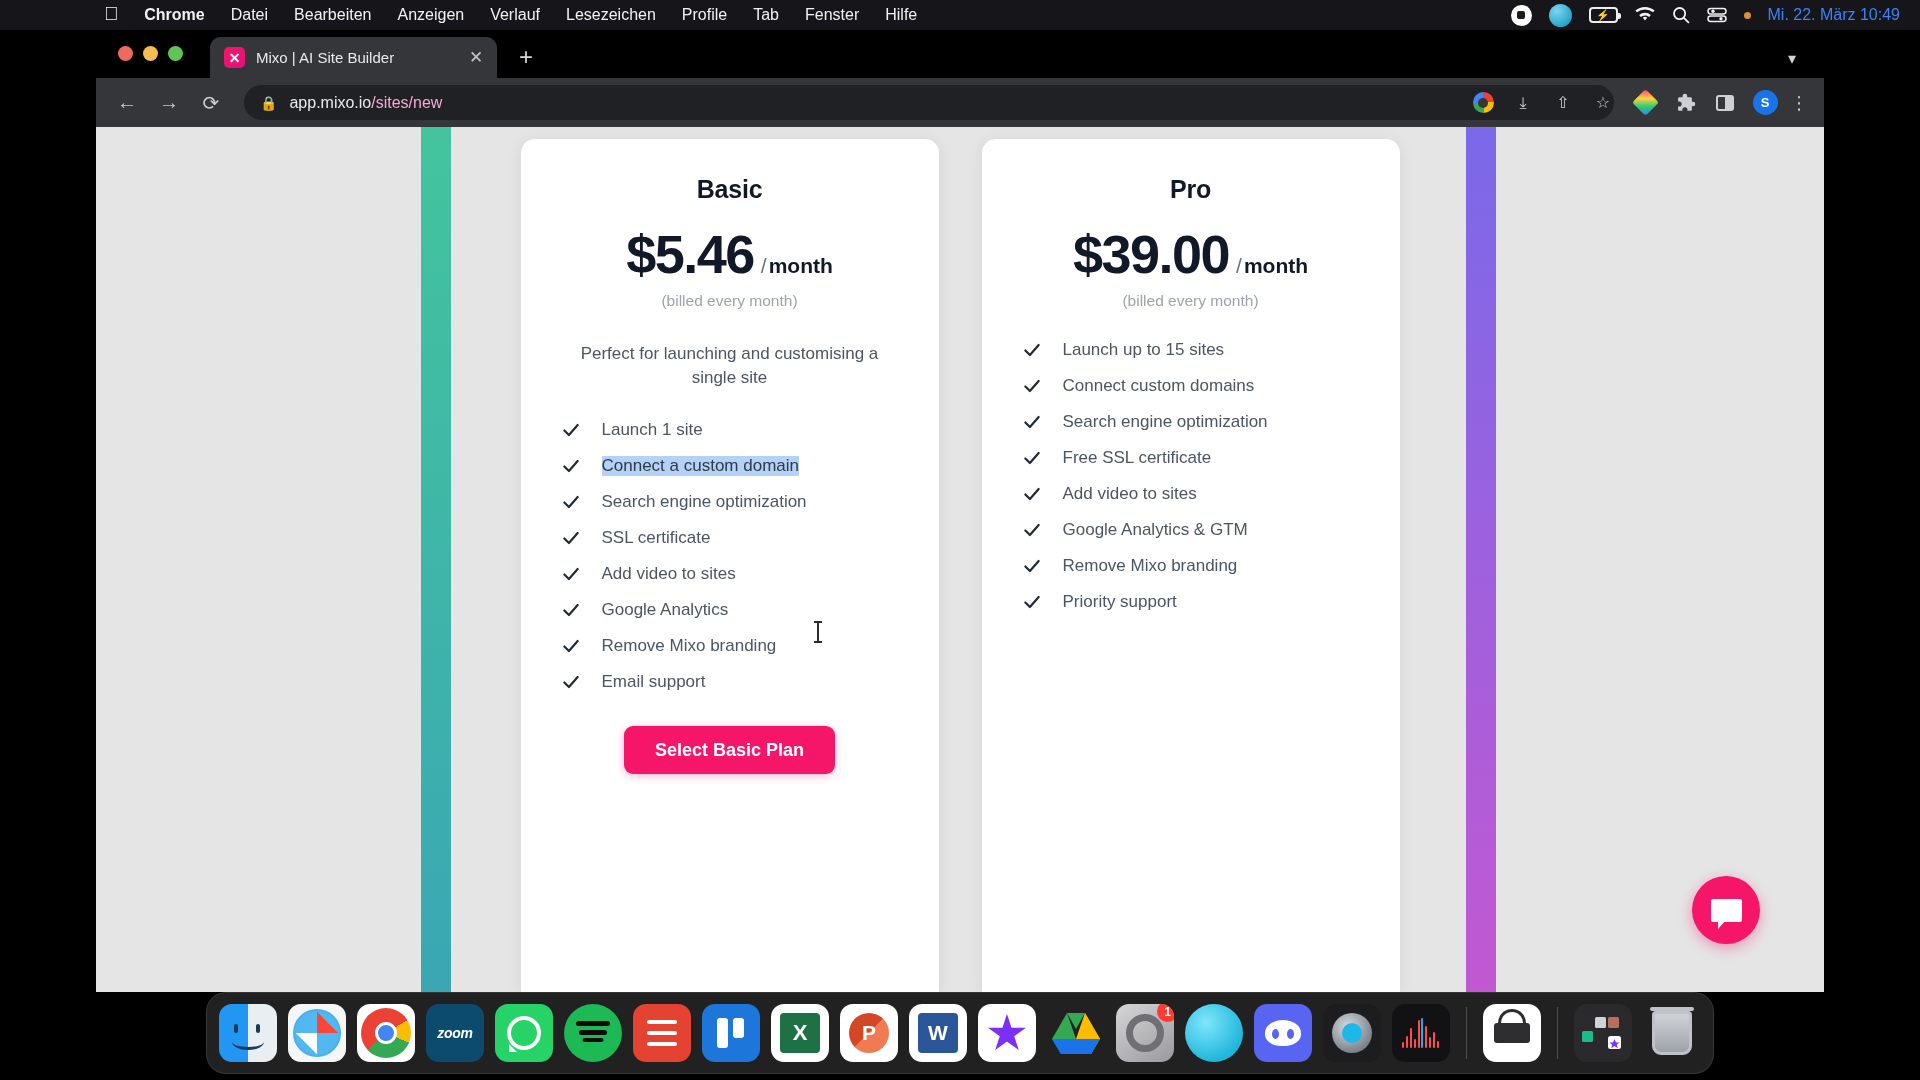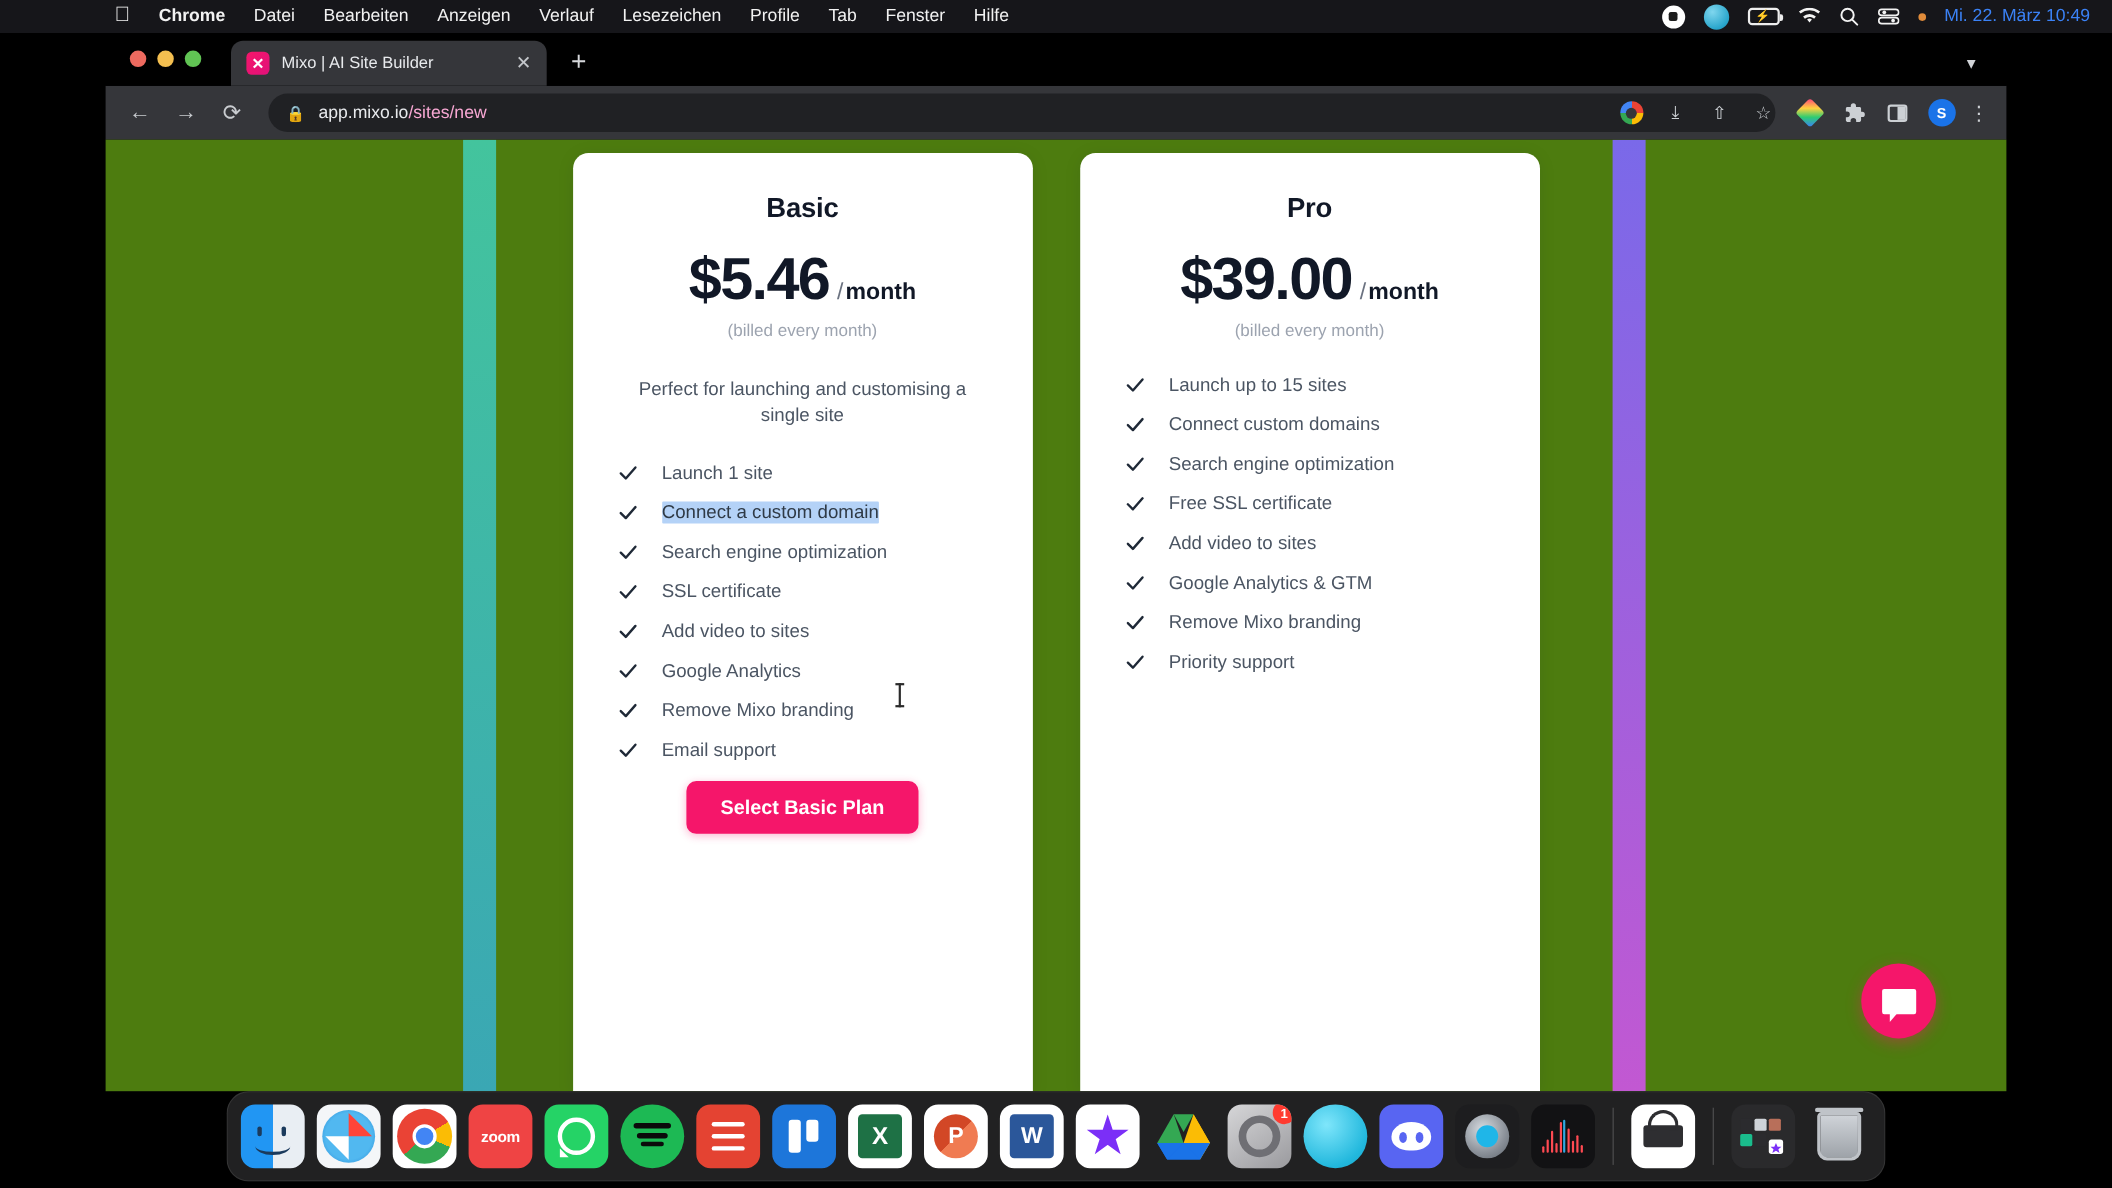--- a/index.html
+++ b/index.html
@@ -79,21 +79,21 @@
   .gmark i { width: 10px; height: 10px; background: #35363a; border-radius: 50%; display:block; }
   .diamond { width: 19px; height: 19px; transform: rotate(45deg); border-radius: 3px;
              background: linear-gradient(135deg,#ff3b7b,#ffd23f 35%,#2ecc71 65%,#3b7bff); }
   .panel-ic { width: 18px; height: 16px; border: 2px solid #ccd0d4; border-radius: 3px; position: relative; }
   .panel-ic:after { content:''; position:absolute; right:0; top:0; bottom:0; width:7px; background:#ccd0d4; }
   .avatar { width: 25px; height: 25px; border-radius: 50%; background: #1a73e8; color: #fff;
             font-size: 13px; font-weight: 700; display:flex; align-items:center; justify-content:center; }
   .kebab { color: #ccd0d4; font-size: 18px; letter-spacing: 0; width: 22px; text-align:center; }
 
   
-  .viewport { position: relative; width: 1728px; height: 865px; background: #4d7c0f; overflow: hidden; }
+  .viewport { position: relative; width: 1728px; height: 865px; background: #e5e5e5; overflow: hidden; }
   .bar-left, .bar-right { position: absolute; top: 0; bottom: 0; width: 30px; }
   .bar-left { left: 325px; background: linear-gradient(180deg,#43c49d,#3aa7b4); }
   .bar-right { left: 1370px; background: linear-gradient(180deg,#7a69e9,#c258d2); }
 
   .cards { position: absolute; left: 0; top: 0; width: 100%; height: 100%;
            display: flex; justify-content: center; gap: 43px; padding-top: 12px; }
   .card { width: 418px; background: #fff; border-radius: 14px 14px 0 0;
           box-shadow: 0 2px 16px rgba(20,30,60,.08); padding: 36px 30px 0; position: relative; }
   .plan-name { text-align: center; font-size: 25px; font-weight: 700; color: #111827; letter-spacing: -.2px; }
   .price-row { display: flex; align-items: baseline; justify-content: center; margin-top: 23px; }
@@ -101,21 +101,21 @@
   .per { font-size: 21px; font-weight: 700; color: #111827; margin-left: 7px; }
   .per .slash { font-weight: 400; color: #6b7280; margin-right: 2px; }
   .billed { text-align: center; font-size: 15.5px; color: #9ca3af; margin-top: 11px; }
   .tagline { text-align: center; font-size: 17px; color: #4b5563; line-height: 1.42;
              margin-top: 32px; padding: 0 14px; }
   .features { margin-top: 30px; display: flex; flex-direction: column; gap: 16px; padding-left: 10px; }
   .feature { display: flex; align-items: center; gap: 21px; }
   .check { width: 20px; height: 20px; flex: none; color: #1f2937; }
   .feature-label { font-size: 17px; color: #4b5563; }
   .feature-label.selected { background: #b4d2f7; color: #2f3a46; border-radius: 1px; }
-  .cta-wrap { display: flex; justify-content: center; margin-top: 18px; }
+  .cta-wrap { display: flex; justify-content: center; margin-top: 34px; }
   .cta { background: #f5166a; color: #fff; font-size: 18px; font-weight: 700;
          border: none; border-radius: 9px; padding: 15px 31px; line-height: 1;
          box-shadow: 0 2px 8px rgba(245,22,106,.30); }
   .ibeam { position: absolute; left: 721px; top: 494px; width: 2px; height: 22px;
            background: #2b2b2b; }
   .ibeam:before, .ibeam:after { content:''; position:absolute; left:-3px; width:8px; height:2px; background:#2b2b2b; }
   .ibeam:before { top: 0; } .ibeam:after { bottom: 0; }
 
   .chat-bubble { position: absolute; right: 64px; bottom: 48px; width: 68px; height: 68px;
                  border-radius: 50%; background: #f5166a; display: flex; align-items: center;
@@ -147,21 +147,21 @@
                      background: radial-gradient(circle at 50% 50%, #51b8f0 0 62%, #1f7fd0 100%);
                      display:flex; align-items:center; justify-content:center; }
   .ic-safari .needle { width: 0; height: 0; border: 15px solid transparent;
                        border-top-color: #ff4438; border-bottom-color: #fff;
                        transform: rotate(45deg); }
   .ic-chrome { background: #fff; }
   .ic-chrome .ring { width: 50px; height: 50px; border-radius: 50%;
                      background: conic-gradient(from -60deg, #ea4335 0 33%, #fbbc05 33% 48%, #34a853 48% 80%, #ea4335 80% 100%);
                      display:flex; align-items:center; justify-content:center; }
   .ic-chrome .hub { width: 22px; height: 22px; border-radius: 50%; background: #4285f4; border: 3px solid #fff; }
-  .ic-zoom { background: #ef4444; font-size: 14px; letter-spacing: -.3px; }
+  .ic-zoom { background: #0c4a6e; font-size: 14px; letter-spacing: -.3px; font-style: italic; }
   .ic-wa { background: #25d366; }
   .ic-wa .ph { width: 34px; height: 34px; border-radius: 50%; border: 4px solid #fff; position: relative; }
   .ic-wa .ph:after { content:''; position:absolute; left: -2px; bottom: -6px;
                      border-left: 8px solid #fff; border-top: 8px solid transparent; }
   .ic-spotify { background: #1db954; border-radius: 50%; }
   .ic-spotify .w { position: absolute; left: 50%; transform: translateX(-50%);
                    border-radius: 40px; background: #0b0b0b; }
   .ic-todoist { background: #e44332; }
   .ic-todoist .chk { width: 30px; height: 4px; background: #fff; border-radius: 3px;
                      position: absolute; left: 14px; }

